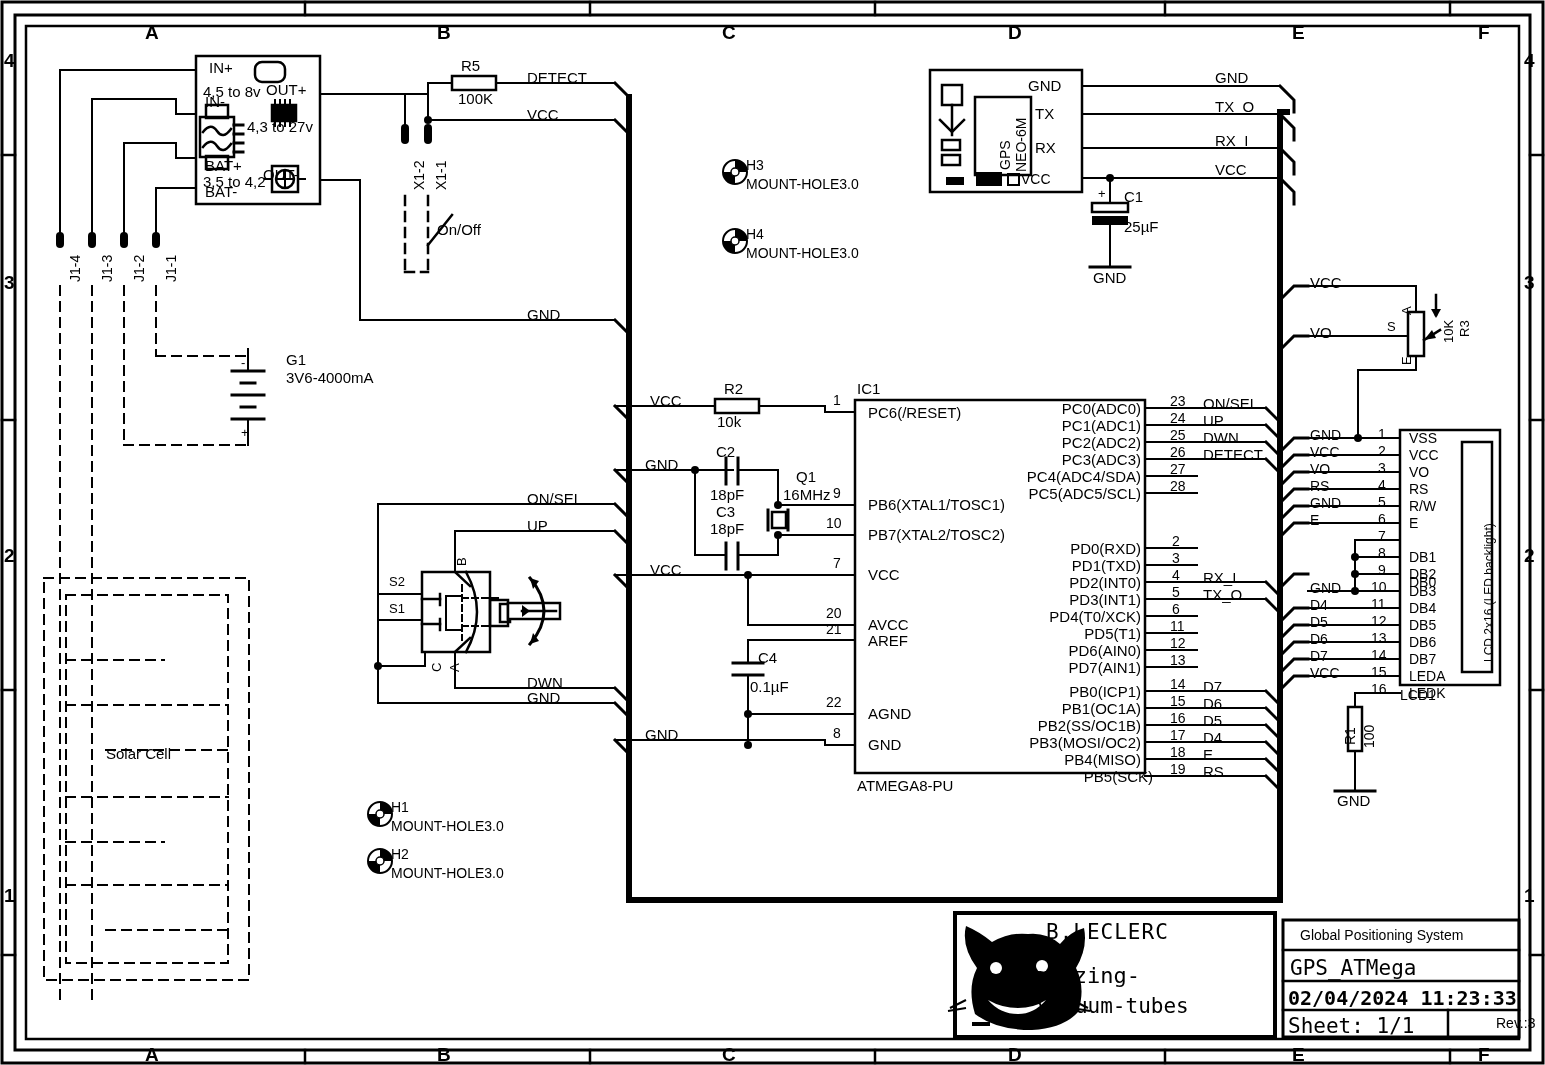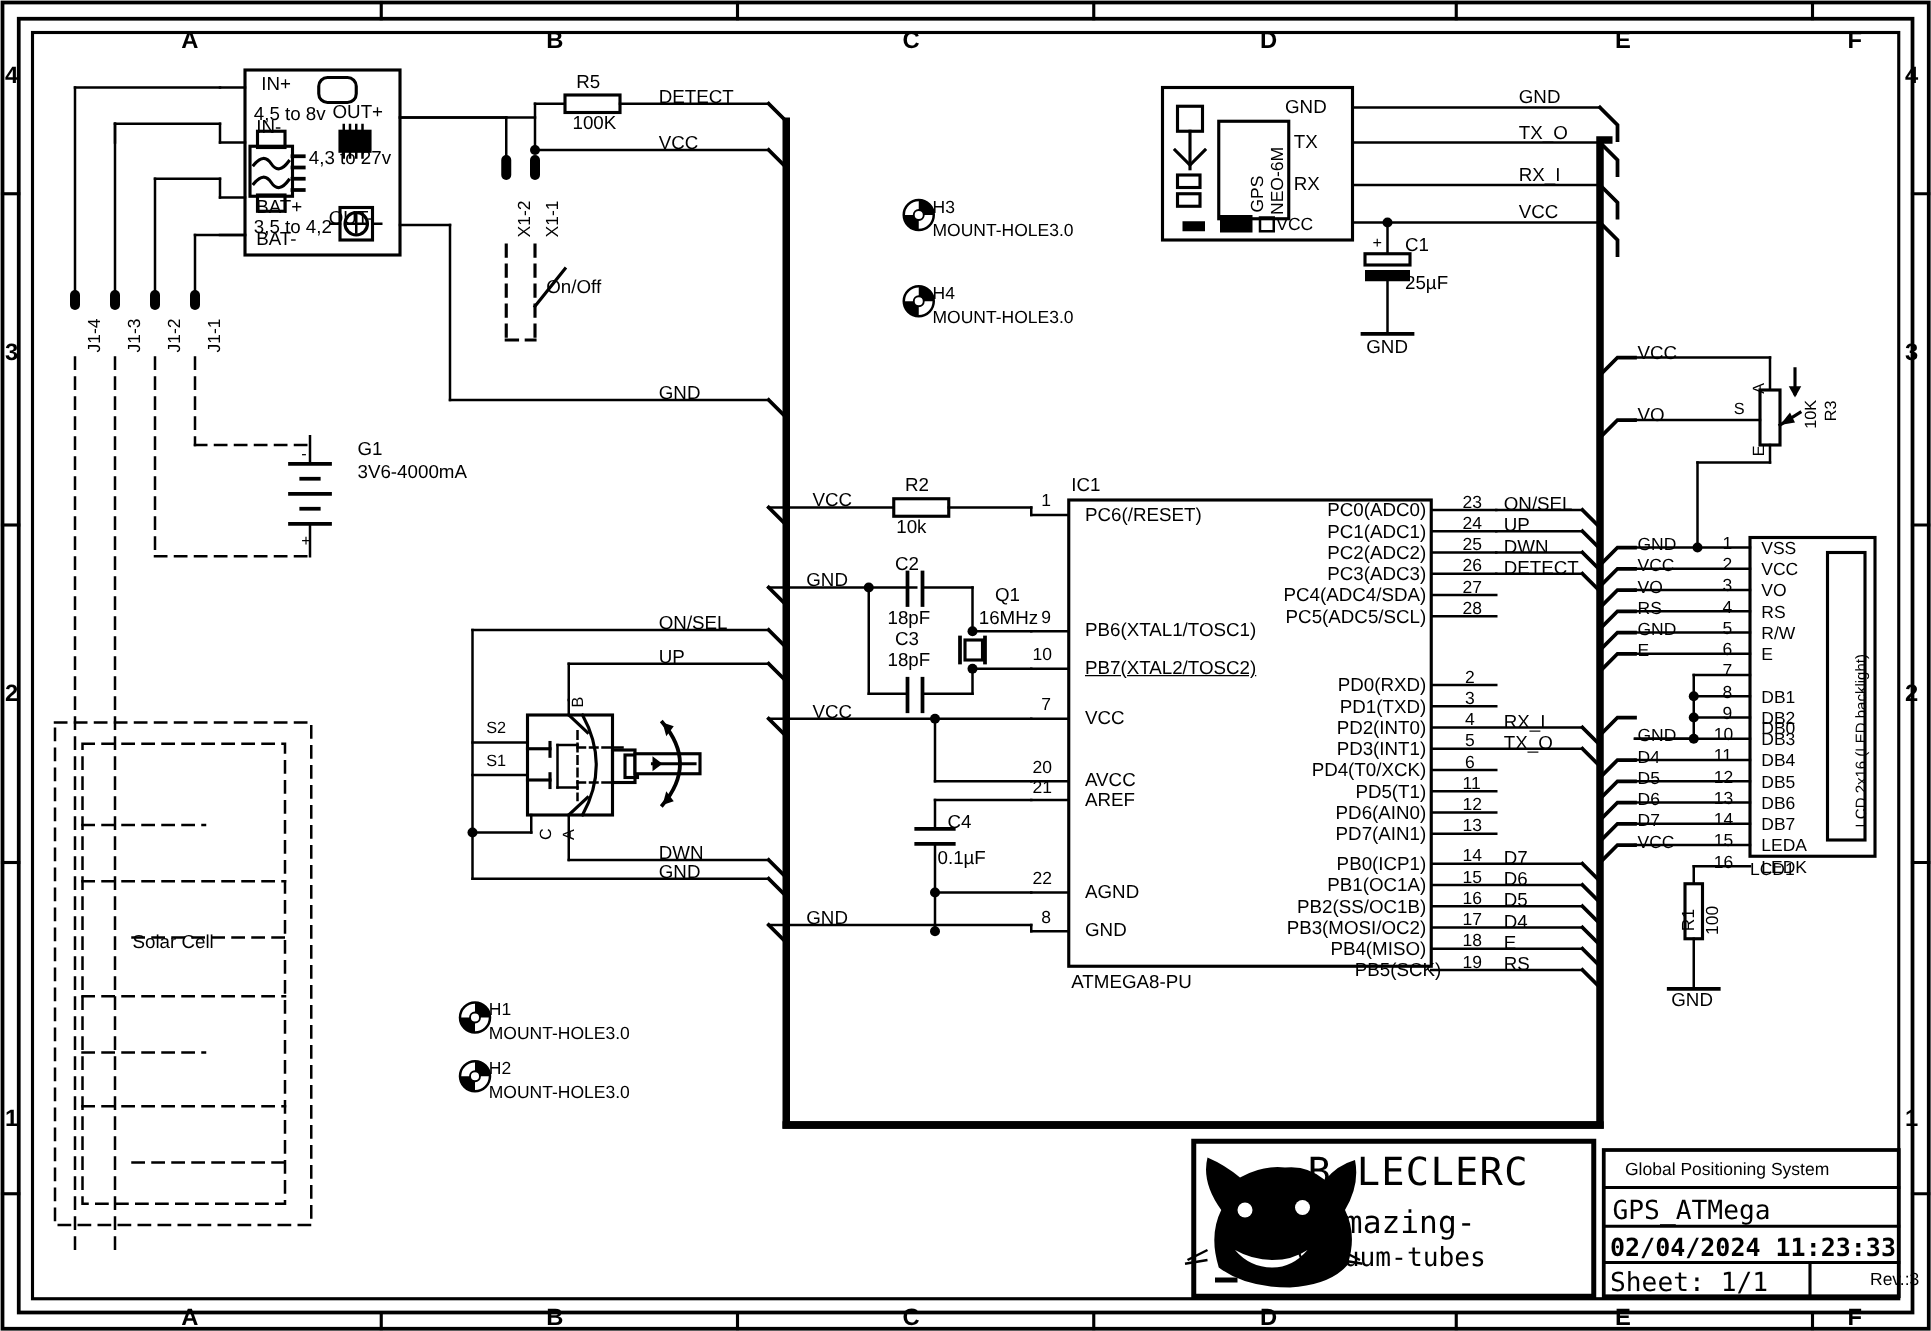--- a/index.html
+++ b/index.html
@@ -540,21 +540,21 @@
 <div class="lbl" style="left:796px;top:469px;">Q1</div>
 <div class="lbl" style="left:783px;top:487px;">16MHz</div>
 <div class="lbl" style="left:758px;top:650px;">C4</div>
 <div class="lbl" style="left:750px;top:679px;">0.1µF</div>
 
 <div class="lbl" style="left:857px;top:381px;">IC1</div>
 <div class="lbl" style="left:857px;top:778px;">ATMEGA8-PU</div>
 
 <div class="lbl" style="left:868px;top:405px;">PC6(/RESET)</div>
 <div class="lbl" style="left:868px;top:497px;">PB6(XTAL1/TOSC1)</div>
-<div class="lbl" style="left:868px;top:527px;text-decoration:underline;">PB7(XTAL2/TOSC2)</div>
+<div class="lbl" style="left:868px;top:527px;">PB7(XTAL2/TOSC2)</div>
 <div class="lbl" style="left:868px;top:567px;">VCC</div>
 <div class="lbl" style="left:868px;top:617px;">AVCC</div>
 <div class="lbl" style="left:868px;top:633px;">AREF</div>
 <div class="lbl" style="left:868px;top:706px;">AGND</div>
 <div class="lbl" style="left:868px;top:737px;">GND</div>
 
 <div class="lbl s14" style="left:833px;top:393px;">1</div>
 <div class="lbl s14" style="left:833px;top:486px;">9</div>
 <div class="lbl s14" style="left:826px;top:516px;">10</div>
 <div class="lbl s14" style="left:833px;top:556px;">7</div>
@@ -673,22 +673,22 @@
 <div class="lbl s14" style="left:1409px;top:669px;">LEDA</div>
 <div class="lbl s14" style="left:1409px;top:686px;">LEDK</div>
 
 <div class="lbl s12 rot90" style="left:1483px;top:662px;">LCD 2x16 (LED backlight)</div>
 <div class="lbl s14" style="left:1400px;top:688px;">LCD1</div>
 
 <div class="lbl s14 rot90" style="left:1343px;top:745px;">R1</div>
 <div class="lbl s14 rot90" style="left:1362px;top:748px;">100</div>
 <div class="lbl" style="left:1337px;top:793px;">GND</div>
 
-<div class="tb" style="left:1046px;top:920px;font-size:31px;letter-spacing:1px;">B.LECLERC</div>
-<div class="tb" style="left:1060px;top:963px;font-size:25px;">amazing-</div>
+<div class="tb" style="left:1046px;top:920px;font-size:21px;letter-spacing:1px;">B.LECLERC</div>
+<div class="tb" style="left:1034px;top:963px;font-size:22px;">amazing-</div>
 <div class="tb" style="left:1037px;top:994px;font-size:21px;">vacuum-tubes</div>
 
 <div class="lbl s14" style="left:1300px;top:928px;">Global Positioning System</div>
 <div class="tb" style="left:1290px;top:956px;font-size:21px;">GPS_ATMega</div>
 <div class="tb" style="left:1288px;top:986px;font-size:20px;font-weight:bold;">02/04/2024  11:23:33</div>
 <div class="tb" style="left:1288px;top:1014px;font-size:21px;">Sheet: 1/1</div>
 <div class="lbl s14" style="left:1460px;top:1016px;margin-left:36px;">Rev.:3</div>
 
 </div>
 

